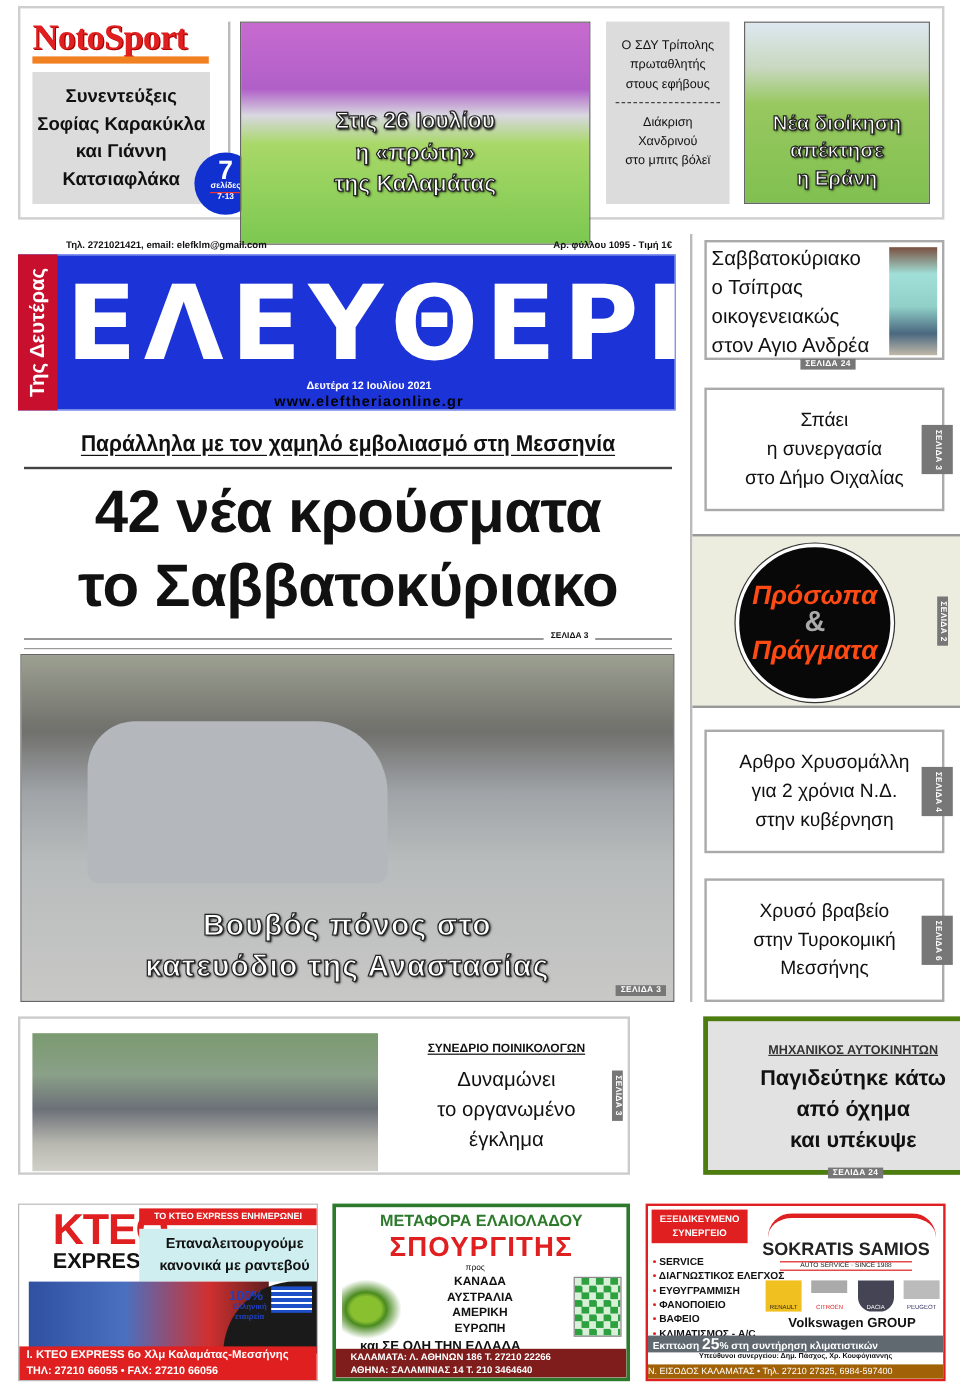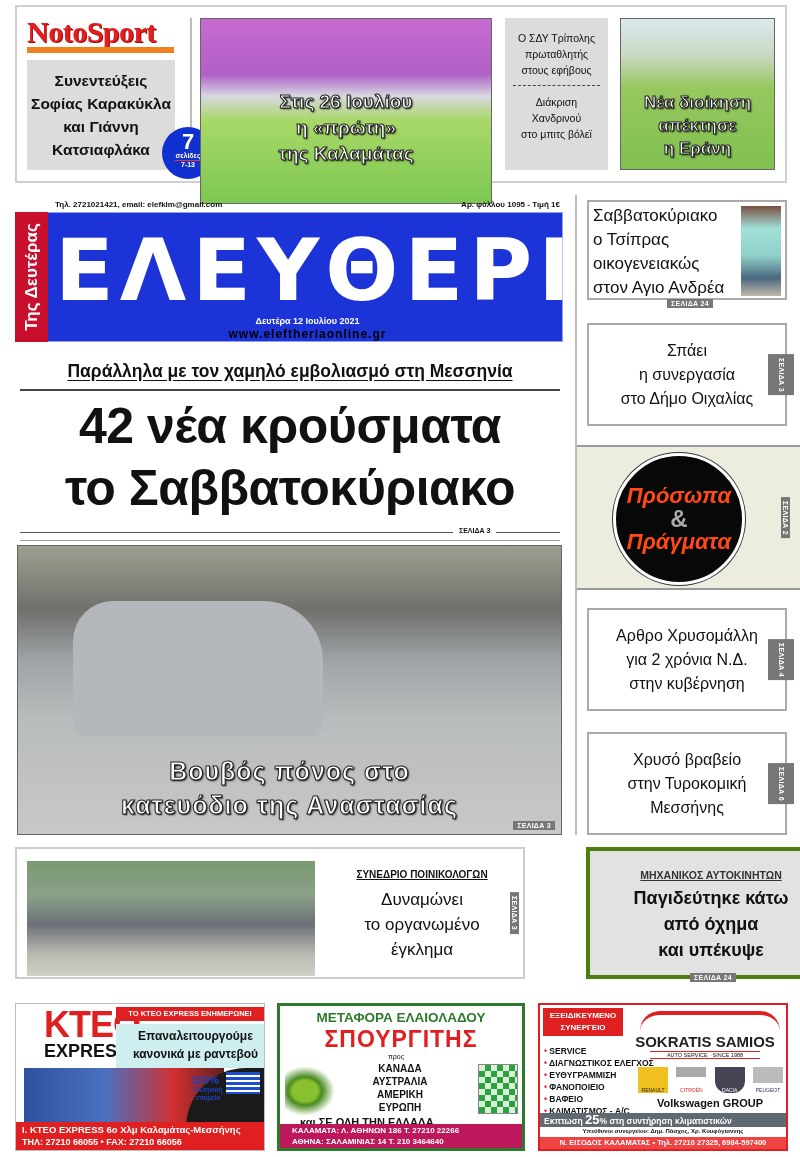--- a/index.html
+++ b/index.html
@@ -104,41 +104,41 @@
   .kteo-footer .l2 { font-size: 9px; line-height: 12px; }
 
   .ad-oil { left: 277px; top: 1003px; width: 248px; height: 148px; background: #fff; border: 3px solid #2d7a2d; }
   .oil-l1 { position: absolute; top: 4px; width: 100%; text-align: center; color: #2d7a2d; font-weight: bold; font-size: 13.5px; }
   .oil-l2 { position: absolute; top: 20px; width: 100%; text-align: center; color: #e02020; font-weight: bold; font-size: 23px; letter-spacing: 1px; }
   .oil-pros { position: absolute; top: 47px; left: 108px; font-size: 7px; }
   .oil-dest { position: absolute; top: 56px; left: 60px; width: 120px; text-align: center; font-weight: bold; font-size: 10px; line-height: 13px; }
   .oil-greece { position: absolute; top: 110px; left: 20px; font-weight: bold; font-size: 11px; }
   .oil-branch { position: absolute; left: 5px; top: 60px; width: 50px; height: 50px; background: radial-gradient(ellipse at 40% 50%, #88c030 0 30%, #4a8a20 40%, transparent 70%); }
   .oil-can { position: absolute; left: 198px; top: 58px; width: 40px; height: 50px; background: repeating-conic-gradient(#2da040 0 25%, #d8f0d8 0 50%) 0 0/12px 12px; border: 1px solid #888; }
-  .oil-footer { position: absolute; left: 0; bottom: 0; width: 100%; height: 24px; background: #be185d; color: #fff; font-weight: bold; font-size: 8px; line-height: 11px; padding: 1px 12px; }
+  .oil-footer { position: absolute; left: 0; bottom: 0; width: 100%; height: 24px; background: #7f1d1d; color: #fff; font-weight: bold; font-size: 8px; line-height: 11px; padding: 1px 12px; }
 
   .ad-samios { left: 538px; top: 1003px; width: 250px; height: 148px; background: #fff; border: 2px solid #e02020; }
   .samios-tag { position: absolute; left: 3px; top: 3px; width: 80px; height: 28px; background: #e02020; color: #fff; font-size: 8px; font-weight: bold; text-align: center; line-height: 12px; padding-top: 2px; }
   .samios-swoosh { position: absolute; left: 100px; top: 6px; width: 140px; height: 20px; border-top: 4px solid #e02020; border-radius: 70px 70px 0 0; }
   .samios-name { position: absolute; left: 90px; top: 28px; width: 150px; text-align: center; font-weight: bold; font-size: 15px; color: #222; }
   .samios-sub { position: absolute; left: 110px; top: 46px; width: 110px; text-align: center; font-size: 5.5px; border-top: 1px solid #e02020; border-bottom: 1px solid #e02020; }
   .samios-list { position: absolute; left: 4px; top: 40px; font-size: 8.5px; font-weight: bold; line-height: 12px; }
   .samios-list li { list-style: none; }
   .samios-list li::before { content: "• "; color: #e02020; }
   .brand-logos { position: absolute; left: 98px; top: 62px; width: 145px; display: flex; justify-content: space-between; }
   .brand { width: 30px; height: 26px; font-size: 5px; text-align: center; color: #e02020; display: flex; align-items: flex-end; justify-content: center; }
   .brand.renault { background: #f0c020; color: #222; }
   .brand.citroen { background: linear-gradient(180deg, #aaa 0 40%, #fff 40%); }
   .brand.dacia { background: #445; color: #fff; border-radius: 0 0 12px 12px; }
   .brand.peugeot { background: linear-gradient(180deg, #bbb 0 60%, #fff 60%); color: #336; }
   .samios-vw { position: absolute; left: 95px; top: 92px; width: 150px; text-align: center; font-weight: bold; font-size: 11px; }
   .samios-discount { position: absolute; left: 0; top: 108px; width: 100%; height: 14px; background: #606870; color: #fff; font-weight: bold; font-size: 8.5px; line-height: 14px; padding-left: 4px; }
   .samios-discount b { font-size: 13px; }
   .samios-resp { position: absolute; left: 0; top: 123px; width: 100%; text-align: center; font-size: 6px; font-weight: bold; }
-  .samios-footer { position: absolute; left: 0; bottom: 0; width: 100%; height: 12px; background: #ef4444; color: #fff; font-size: 7.5px; font-weight: bold; text-align: center; line-height: 12px; }
+  .samios-footer { position: absolute; left: 0; bottom: 0; width: 100%; height: 12px; background: #a16207; color: #fff; font-size: 7.5px; font-weight: normal; line-height: 12px; }
 </style>
 </head>
 <body>
 
 <div class="abs sport-band"></div>
 <div class="abs notosport-logo">
   <div class="txt">NotoSport</div>
   <div class="bar"></div>
 </div>
 <div class="abs interviews-box">

